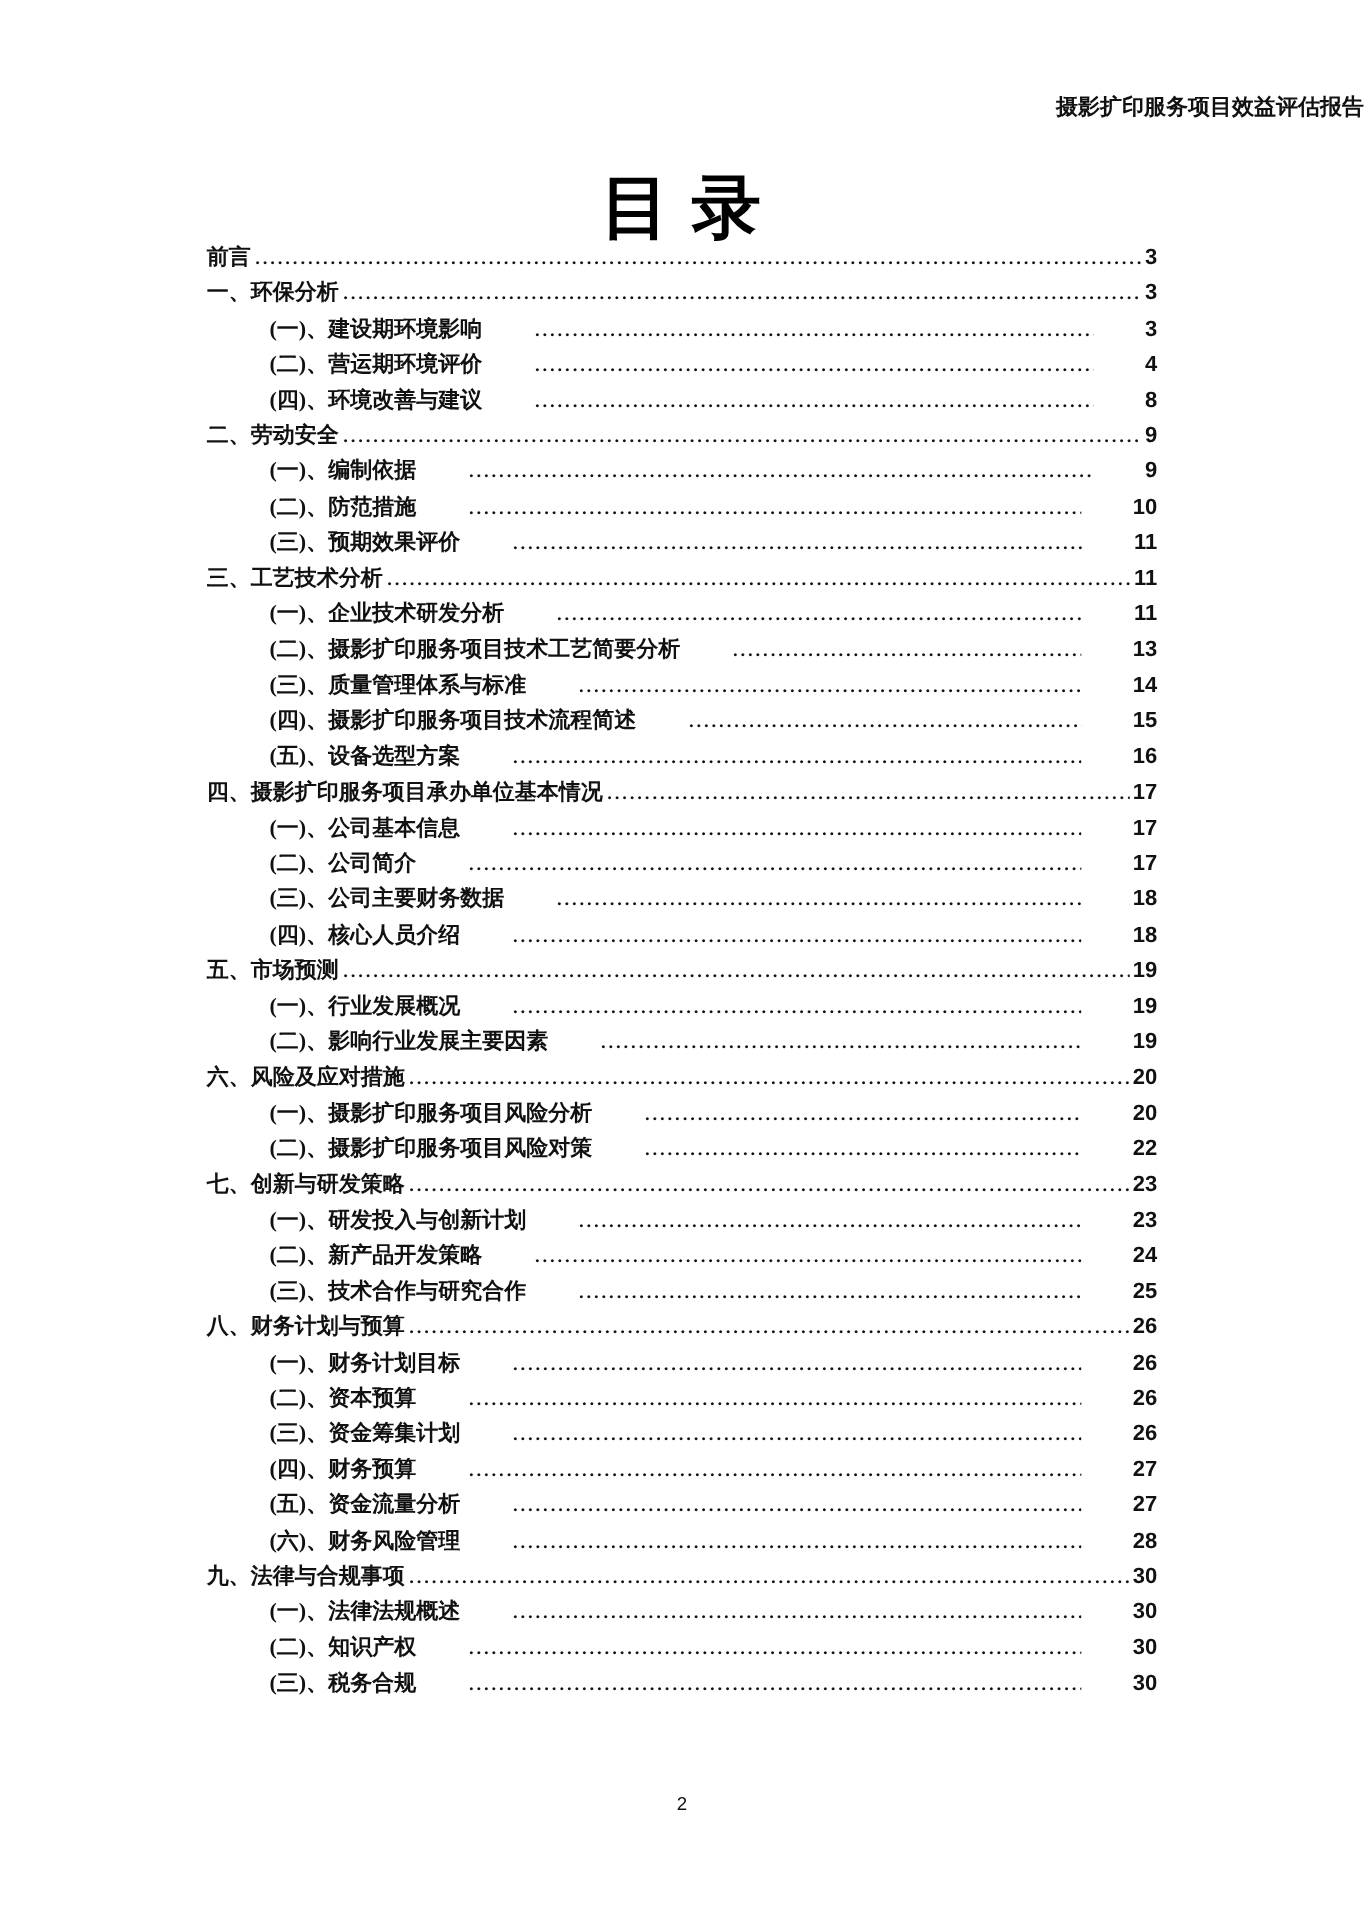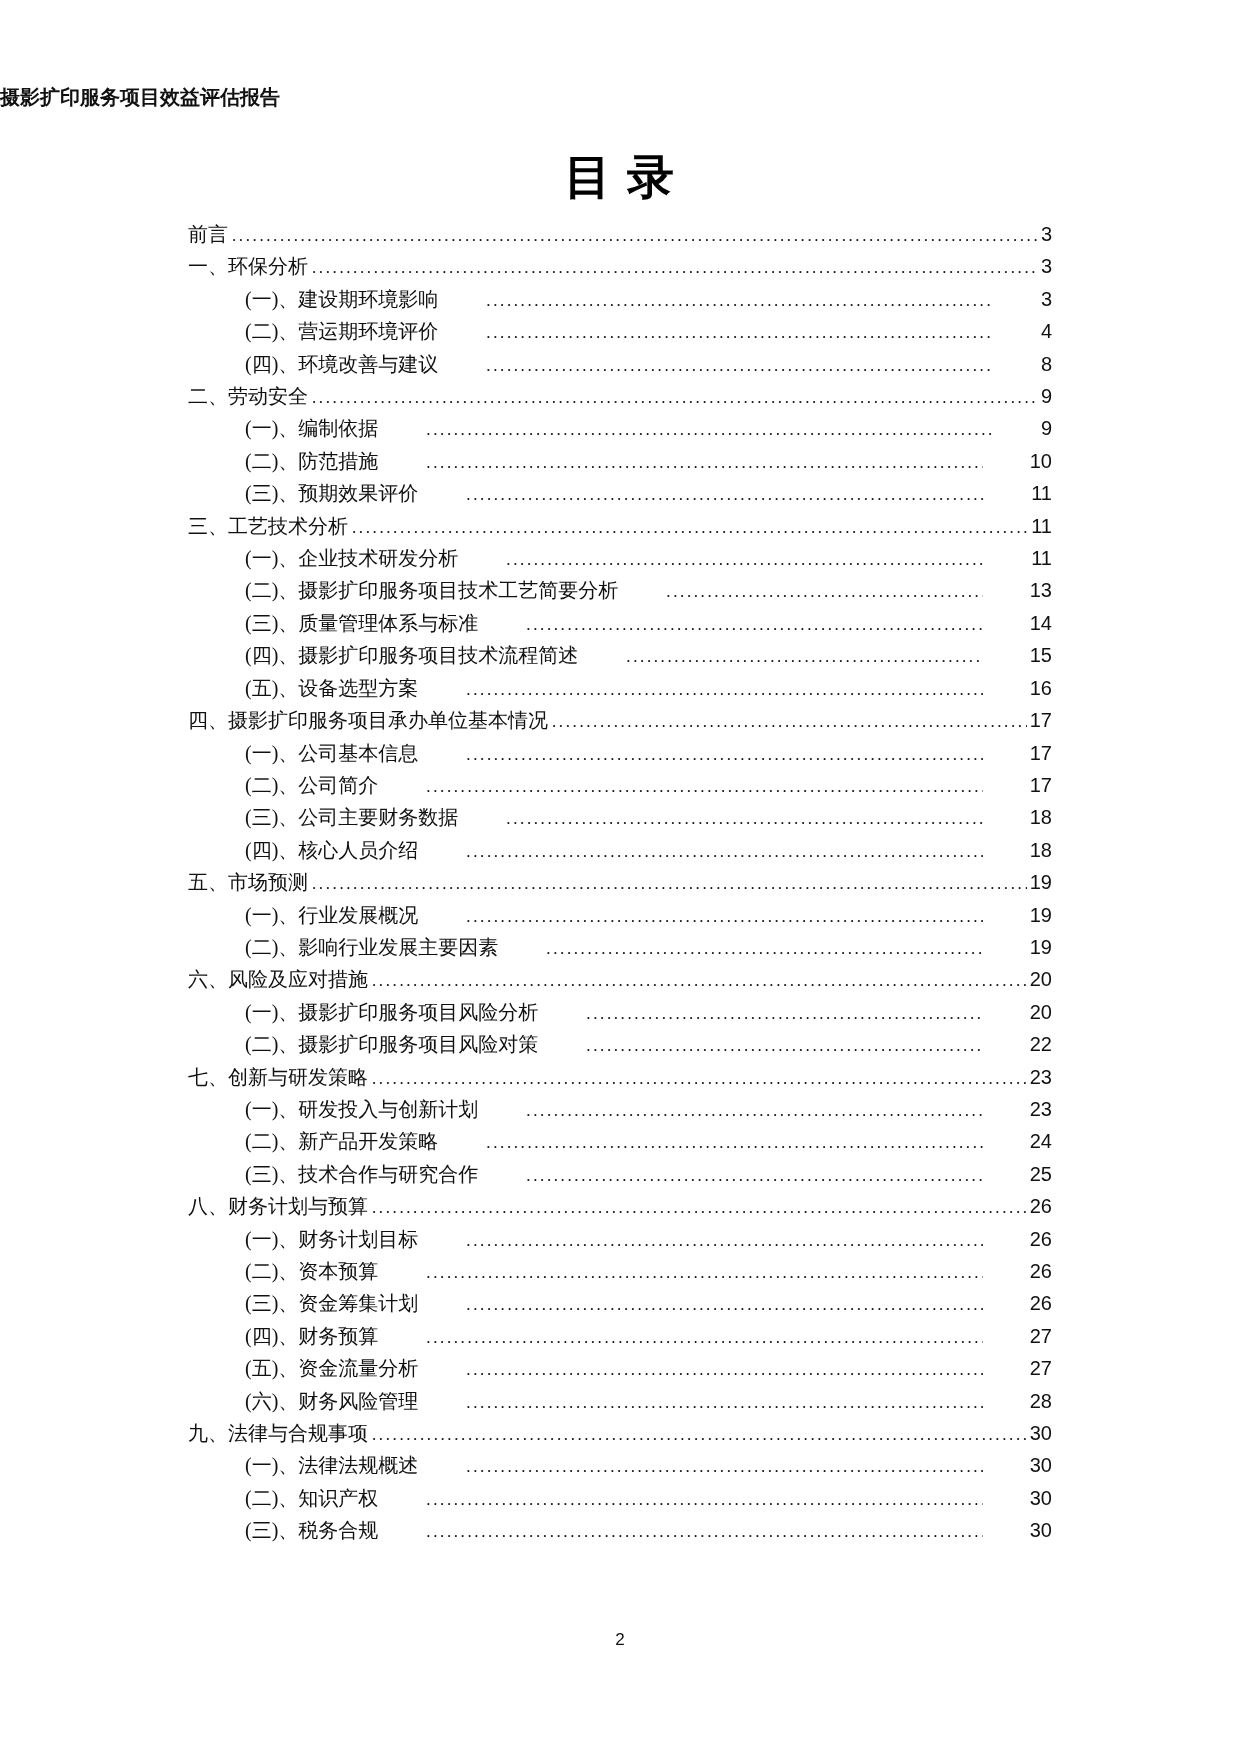--- a/index.html
+++ b/index.html
@@ -6,42 +6,43 @@
   .page{
     position:relative;
     width:1240px;height:1753px;
     background:#ffffff;
     color:#000;
     font-family:"Liberation Serif","DejaVu Serif",serif;
     overflow:hidden;
   }
   .doc-header{
     position:absolute;top:84px;left:0;width:100%;
-    text-align:left;
+    text-align:right;
     font-size:20px;font-weight:bold;
     color:#111;
   }
   .doc-title{
     position:absolute;top:146px;left:0;width:100%;
     text-align:center;
-    font-size:47px;font-weight:bold;
+    font-size:63px;font-weight:bold;
     letter-spacing:2px;
     color:#000;
   }
   .toc{
     position:absolute;left:188px;top:218px;width:864px;
   }
   .toc-row{
     display:flex;
     align-items:baseline;
     height:32.42px;
     line-height:32.42px;
     font-size:20px;
     white-space:nowrap;
     cursor:pointer;
+    font-weight:bold;
   }
   .toc-row.level-1{padding-left:57px;gap:44px;}
   .toc-title{
     flex:0 0 auto;
     color:#111;
   }
   .toc-leader{
     flex:1 1 auto;
     overflow:hidden;
     margin:0 3px 0 4px;

